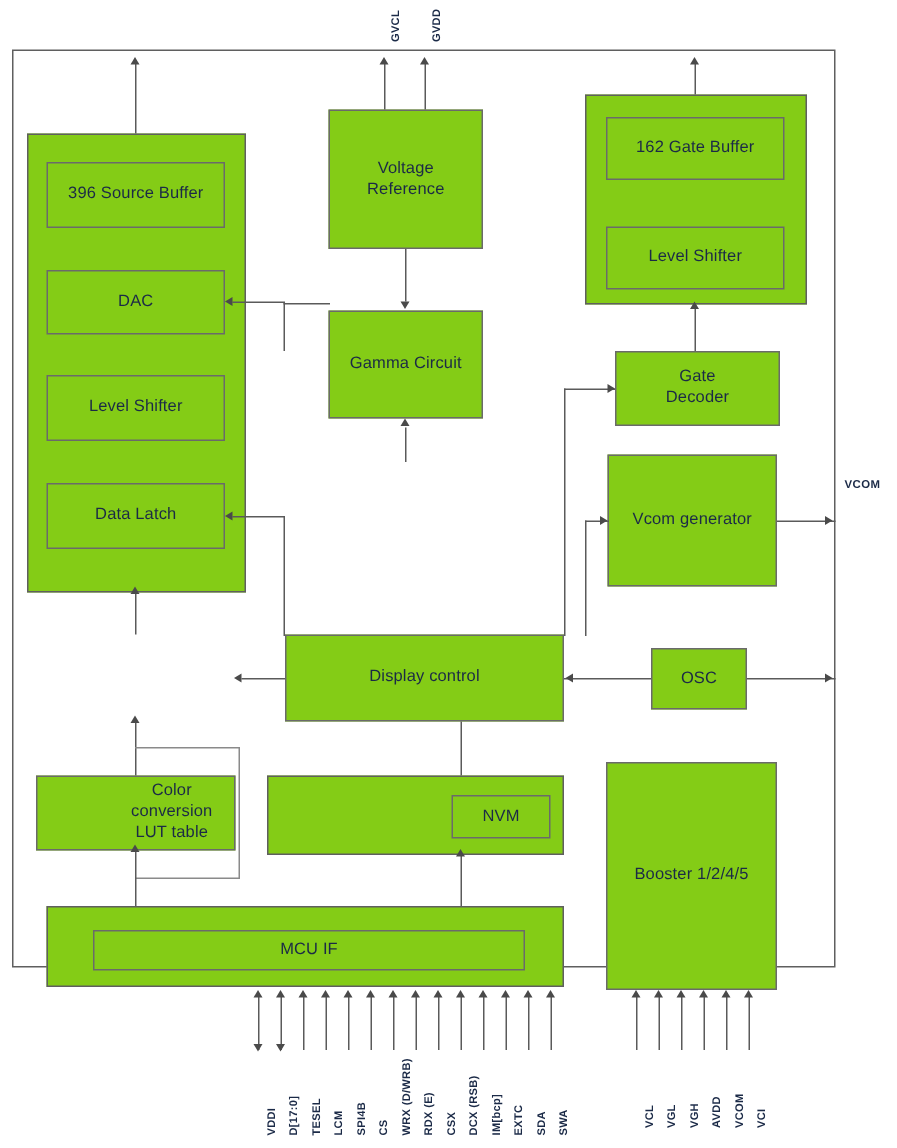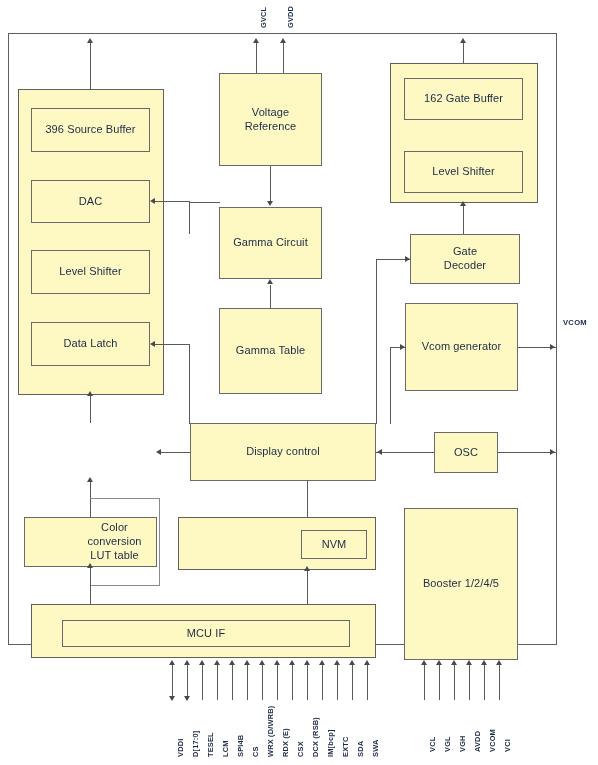--- a/index.html
+++ b/index.html
@@ -13,21 +13,21 @@
     height: 765px;
     background: #ffffff;
     font-family: "Liberation Sans", sans-serif;
     overflow: hidden;
   }
   
   .box {
     position: absolute;
     box-sizing: border-box;
     border: 1.4px solid #6a6a6a;
-    background: #fef9c3;
+    background: #84cc16;
     display: flex;
     align-items: center;
     justify-content: center;
     text-align: center;
     color: #1b2a47;
     font-size: 11px;
     line-height: 1.25;
     letter-spacing: .1px;
   }
   .box.group {
@@ -136,23 +136,20 @@
 
   <div class="box" style="left:219px; top:73px; width:103px; height:93px;">
     <span class="bx-title two-line">Voltage
 Reference</span>
   </div>
 
   <div class="box" style="left:219px; top:207px; width:103px; height:72px;">
     <span class="bx-title">Gamma Circuit</span>
   </div>
 
-  <div class="box" style="left:219px; top:308px; width:103px; height:86px;">
-    <span class="bx-title">Gamma Table</span>
-  </div>
 
   <div class="box group" style="left:390px; top:63px; width:148px; height:140px;"></div>
 
   <div class="box" style="left:404px; top:78px; width:119px; height:42px;">
     <span class="bx-title">162  Gate Buffer</span>
   </div>
 
   <div class="box" style="left:404px; top:151px; width:119px; height:42px;">
     <span class="bx-title">Level Shifter</span>
   </div>

